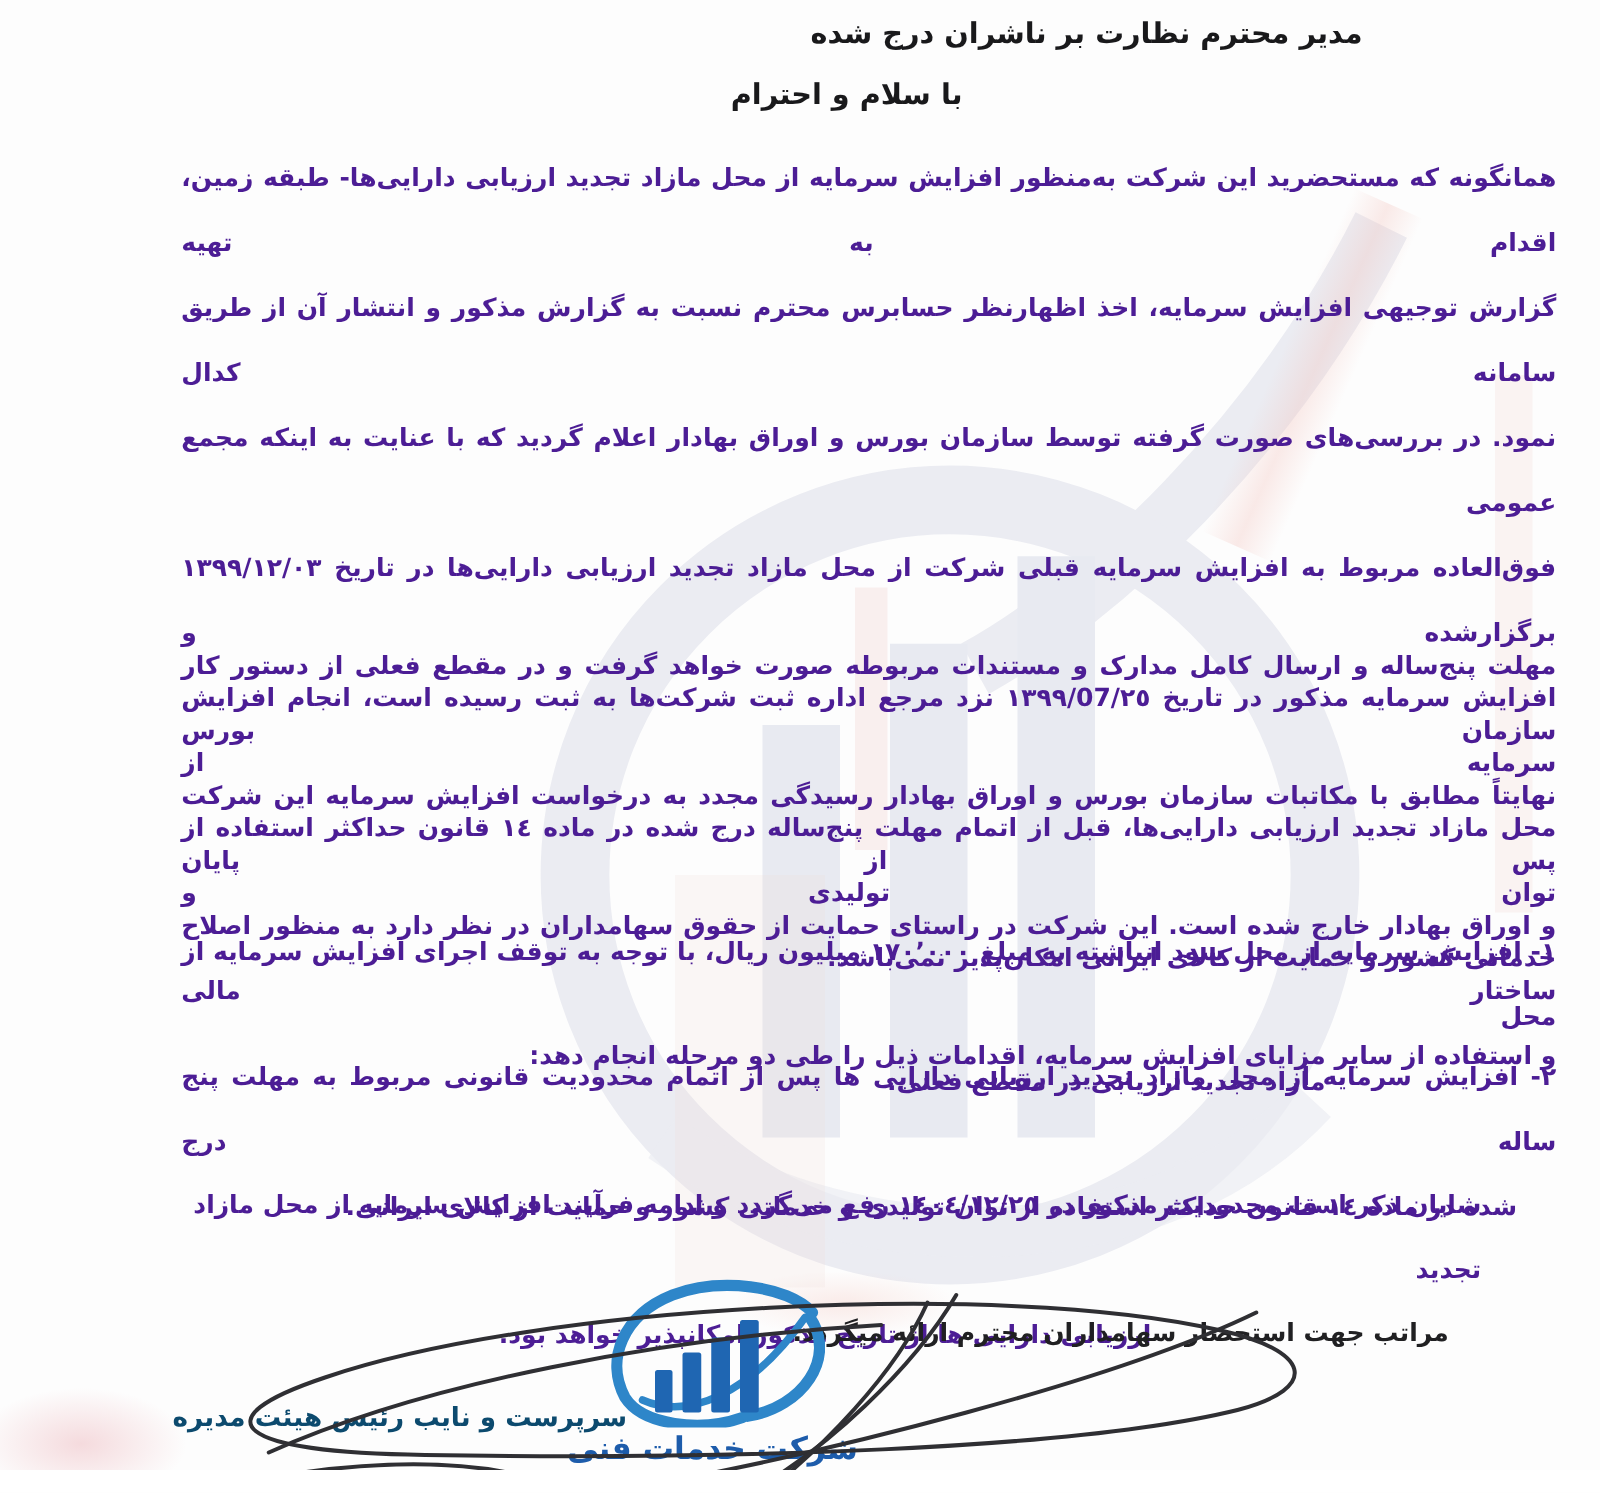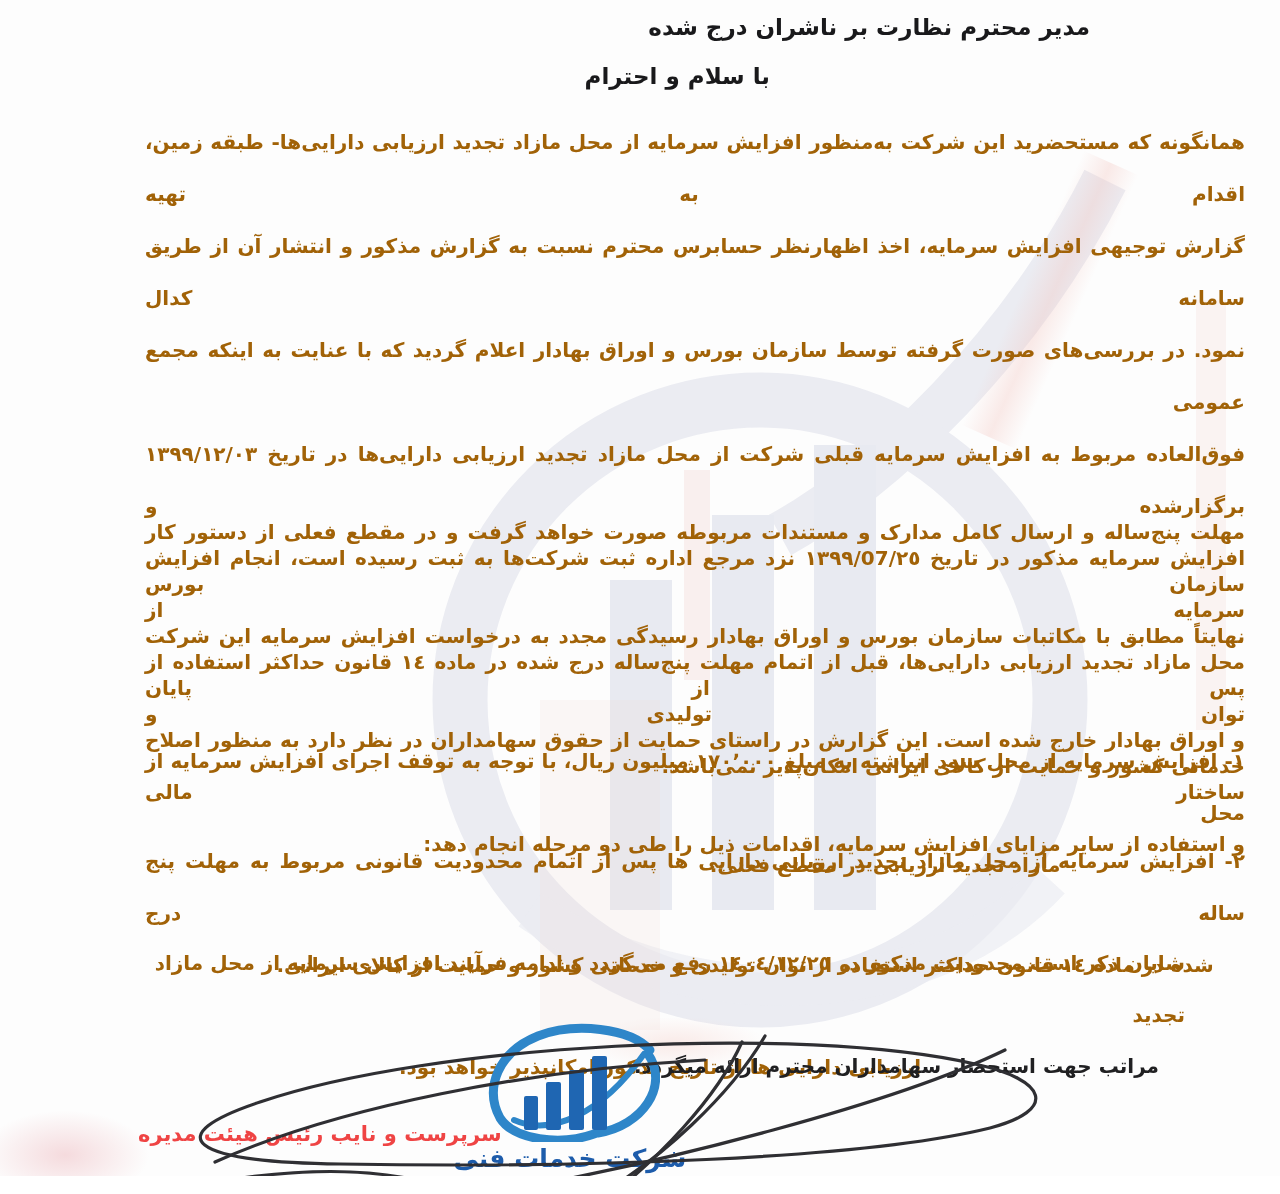--- a/index.html
+++ b/index.html
@@ -27,34 +27,34 @@
   .pink6{left:540px;top:700px;width:120px;height:330px;background:rgba(242,218,214,.20);}
   
   .hdr{position:absolute;z-index:2;font-size:23px;white-space:nowrap;color:#19191b;}
   #hdr1{top:14px;right:190px;}
   #hdr2{top:63px;right:510px;}
   .para{position:absolute;left:145px;right:35px;z-index:2;font-size:20px;}
   .ln{
     line-height:52px;
     text-align:justify;
     text-align-last:justify;
-    color:#a16207;
+    color:#4c1d95;
   }
   #para1{top:116px;}
   #para2{top:506px;}
   #item1{top:735px;}
   #item2{top:835px;}
   #note{top:937px;}
   #para1 .ln:last-child, #para2 .ln:last-child{text-align:right;text-align-last:right;}
   #item1 .ln:nth-child(2){text-align:center;text-align-last:center;padding-left:380px;}
   #item2 .ln:nth-child(2){text-align:center;text-align-last:center;padding-left:100px;}
   #note  .ln:nth-child(1){text-align:right;text-align-last:right;padding-right:60px;}
   #note  .ln:nth-child(2){text-align:center;text-align-last:center;padding-right:70px;}
   #closing{position:absolute;top:1054px;right:121px;z-index:2;font-size:20px;white-space:nowrap;color:#202022;}
-  #sig-title{position:absolute;top:1122px;left:138px;z-index:3;font-size:21px;white-space:nowrap;color:#ef4444;}
+  #sig-title{position:absolute;top:1122px;left:138px;z-index:3;font-size:21px;white-space:nowrap;color:#0c4a6e;}
   
   .stamp{position:absolute;left:420px;top:1020px;width:300px;z-index:2;text-align:center;}
   .stamp svg{display:block;margin:0 auto;}
   .stamp-l1{font-size:25px;font-weight:bold;color:#1d5cab;letter-spacing:1px;line-height:30px;margin-top:2px;}
   .stamp-l2{font-size:23px;font-weight:bold;color:#1d5cab;letter-spacing:1px;line-height:28px;}
   
   .sig{position:absolute;left:100px;top:1010px;z-index:4;}
 </style>
 </head>
 <body>
@@ -89,21 +89,21 @@
       <div class="ln">گزارش توجیهی افزایش سرمایه، اخذ اظهارنظر حسابرس محترم نسبت به گزارش مذکور و انتشار آن از طریق سامانه کدال</div>
       <div class="ln">نمود. در بررسی‌های صورت گرفته توسط سازمان بورس و اوراق بهادار اعلام گردید که با عنایت به اینکه مجمع عمومی</div>
       <div class="ln">فوق‌العاده مربوط به افزایش سرمایه قبلی شرکت از محل مازاد تجدید ارزیابی دارایی‌ها در تاریخ ١٣٩٩/١٢/٠٣ برگزارشده و</div>
       <div class="ln">افزایش سرمایه مذکور در تاریخ ١٣٩٩/07/٢٥ نزد مرجع اداره ثبت شرکت‌ها به ثبت رسیده است، انجام افزایش سرمایه از</div>
       <div class="ln">محل مازاد تجدید ارزیابی دارایی‌ها، قبل از اتمام مهلت پنج‌ساله درج شده در ماده ١٤ قانون حداکثر استفاده از توان تولیدی و</div>
       <div class="ln">خدماتی کشور و حمایت از کالای ایرانی امکان‌پذیر نمی‌باشد.</div>
     </div>
   <div class="para" id="para2">
       <div class="ln">مهلت پنج‌ساله و ارسال کامل مدارک و مستندات مربوطه صورت خواهد گرفت و در مقطع فعلی از دستور کار سازمان بورس</div>
       <div class="ln">نهایتاً مطابق با مکاتبات سازمان بورس و اوراق بهادار رسیدگی مجدد به درخواست افزایش سرمایه این شرکت پس از پایان</div>
-      <div class="ln">و اوراق بهادار خارج شده است. این گزارش در راستای حمایت از حقوق سهامداران در نظر دارد به منظور اصلاح ساختار مالی</div>
+      <div class="ln">و اوراق بهادار خارج شده است. این شرکت در راستای حمایت از حقوق سهامداران در نظر دارد به منظور اصلاح ساختار مالی</div>
       <div class="ln">و استفاده از سایر مزایای افزایش سرمایه، اقدامات ذیل را طی دو مرحله انجام دهد:</div>
     </div>
   <div class="para" id="item1">
       <div class="ln">١- افزایش سرمایه از محل سود انباشته به مبلغ ١٧٠٬٠٠٠ میلیون ریال، با توجه به توقف اجرای افزایش سرمایه از محل</div>
       <div class="ln">مازاد تجدید ارزیابی در مقطع فعلی.</div>
     </div>
   <div class="para" id="item2">
       <div class="ln">٢- افزایش سرمایه از محل مازاد تجدید ارزیابی دارایی ها پس از اتمام محدودیت قانونی مربوط به مهلت پنج ساله درج</div>
       <div class="ln">شده در ماده ١٤ قانون حداکثر استفاده از توان تولیدی و خدماتی کشور و حمایت از کالای ایرانی.</div>
     </div>

